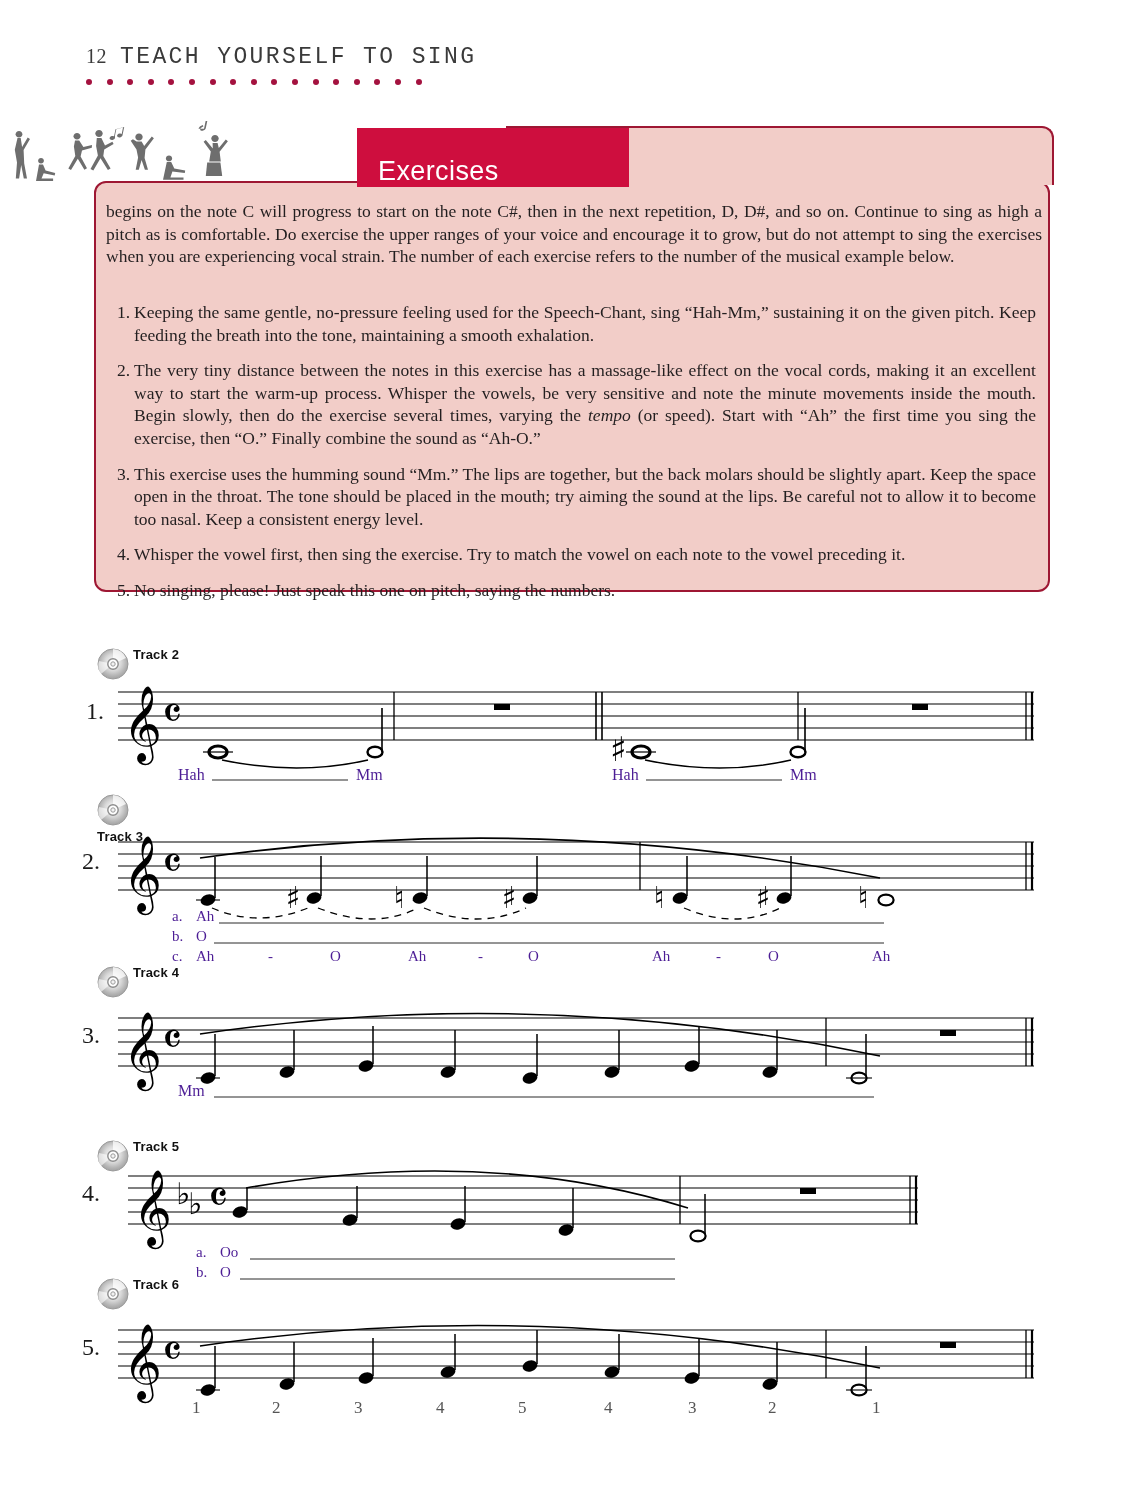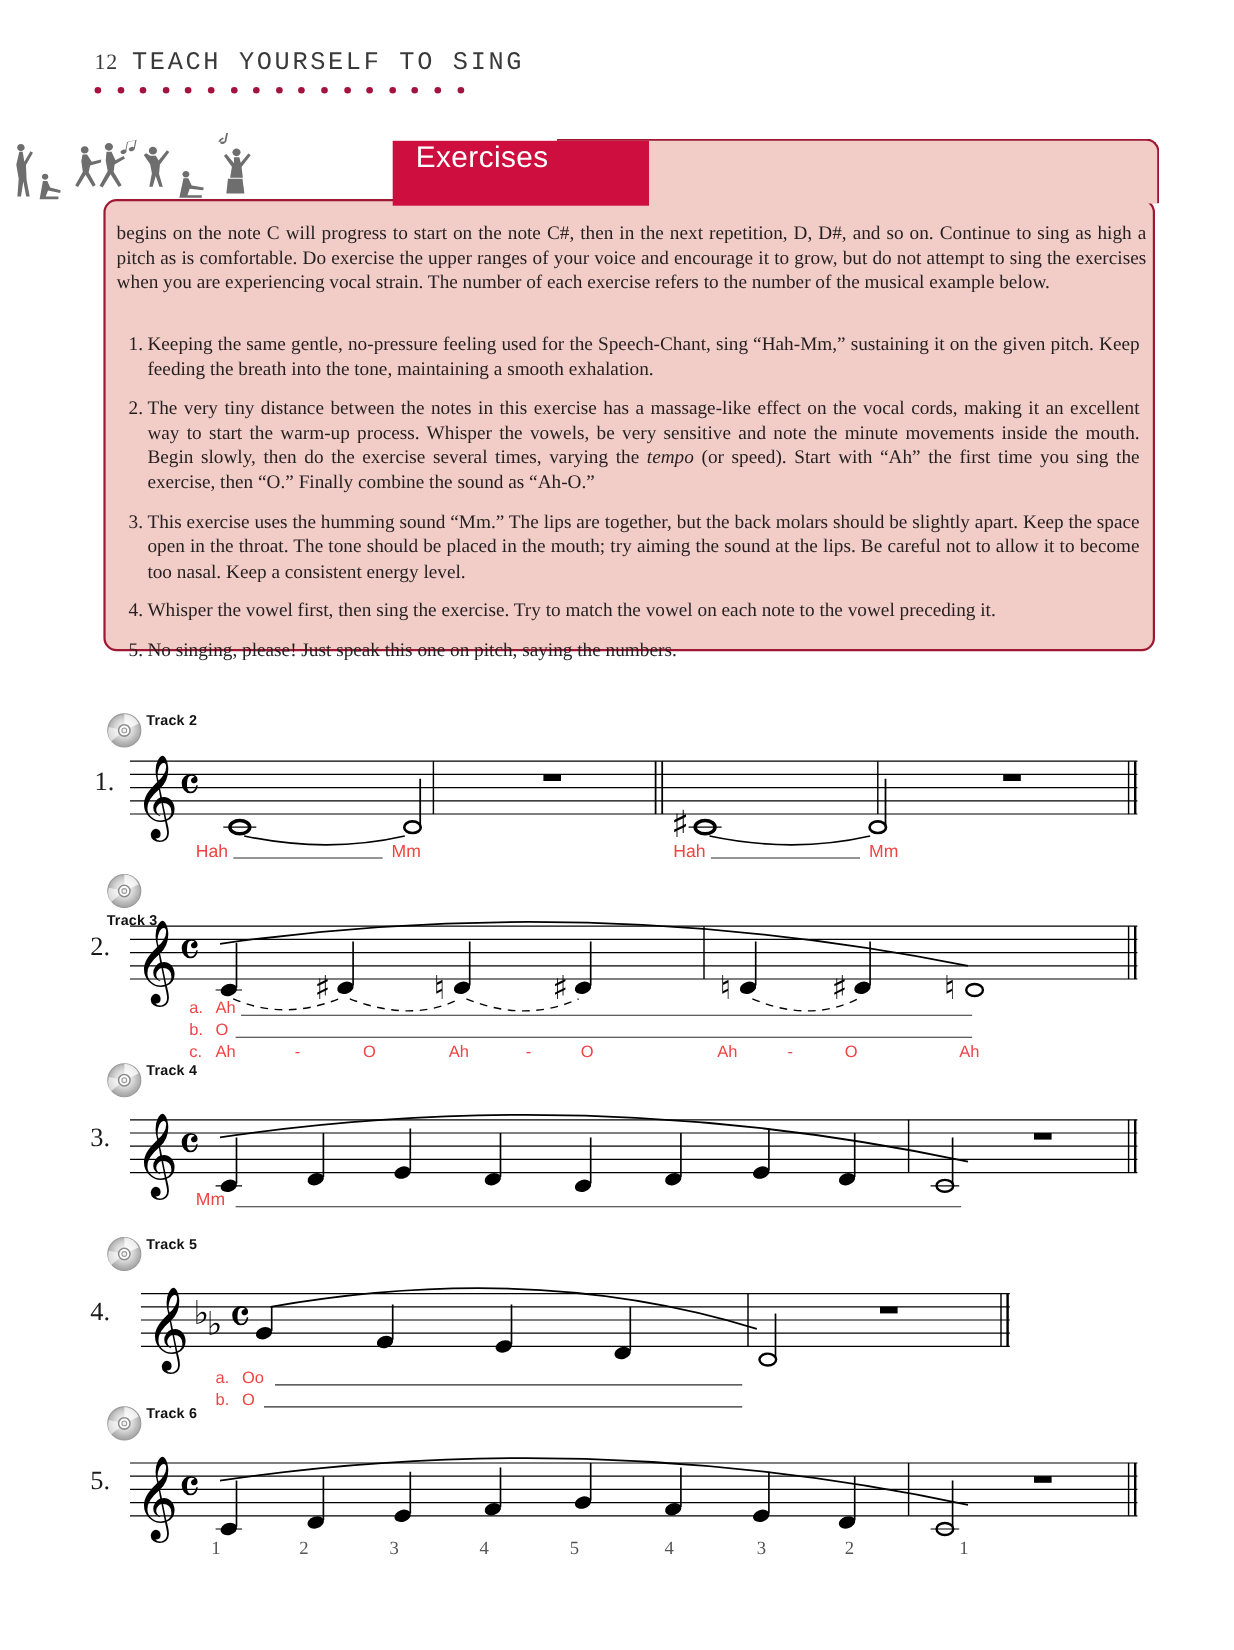--- a/index.html
+++ b/index.html
@@ -30,23 +30,23 @@
   .dot-rule i { width:6px; height:6px; border-radius:50%; background:#a4123f; display:block; }
 
   
   #exercise-box {
     position:absolute; left:94px; top:181px; width:956px; height:411px;
     background:#f2cdc8;
     border:2px solid #9e1733;
     border-radius:12px;
   }
   #exercise-banner {
-    position:absolute; left:261px; top:-55px; width:233px; height:59px;
+    position:absolute; left:261px; top:-55px; width:272px; height:59px;
     background:#ce0e3e;
-    display:flex; align-items:flex-start; padding-left:21px;
+    display:flex; align-items:flex-end; padding-left:21px;
     z-index:3;
   }
   #exercise-banner .banner-text {
     color:#ffffff; font-size:27px; letter-spacing:.4px;
     font-family:"Liberation Sans", sans-serif;
   }
   
   #box-top-right {
     position:absolute; left:410px; top:-57px; width:548px; height:59px;
     background:#f2cdc8;
@@ -87,22 +87,22 @@
   .cd-label {
     font-family:"Liberation Sans", sans-serif;
     font-size:13px; font-weight:bold; color:#111; margin-left:2px; margin-top:1px;
     letter-spacing:.2px;
   }
   .exnum {
     position:absolute; font-size:24px; color:#1a1a1a;
     font-family:"Liberation Serif", serif;
   }
   .lyric {
-    position:absolute; font-size:16px; color:#ef4444;
-    font-family:Liberation Sans, sans-serif; white-space:nowrap;text-align:center;
+    position:absolute; font-size:16px; color:#4c1d95;
+    font-family:Liberation Serif, serif; white-space:nowrap;text-align:center;
   }
   .lyric-small { font-size:15px; }
   .numlyric { font-size:17px; color:#555; font-family:"Liberation Serif", serif; position:absolute; }
   svg { display:block; }
 </style>
 </head>
 <body>
 
 <div id="page-header">
   <div class="header-line">
@@ -412,21 +412,21 @@
     </g>
   </svg>
 
   <div class="lyric" style="left:178px; top:122px;">Mm</div>
   <svg style="position:absolute; left:214px; top:135px;" width="660" height="4">
       <line x1="0" y1="2" x2="660" y2="2" stroke="#2b2b2b" stroke-width="1"></line>
     </svg>
 </div>
 
 <div class="system" style="top:1118px;">
-  <div class="cd-wrap" style="left:95px; top:4px;">
+  <div class="cd-wrap" style="left:95px; top:20px;">
     <svg width="36" height="36" viewBox="0 0 36 36">
       <circle cx="18" cy="18" r="15" fill="url(#cdg1)" stroke="#9a9a9a" stroke-width="1"></circle>
       <path d="M18 3 A15 15 0 0 1 31 12 L18 18 Z" fill="#ffffff" opacity=".75"></path>
       <path d="M6 28 A15 15 0 0 1 4 15 L18 18 Z" fill="#ffffff" opacity=".6"></path>
       <circle cx="18" cy="18" r="5.2" fill="#ffffff" stroke="#8c8c8c" stroke-width="1.4"></circle>
       <circle cx="18" cy="18" r="2.2" fill="#f2f2f2" stroke="#9a9a9a" stroke-width="1"></circle>
     </svg>
     <span class="cd-label">Track 5</span>
   </div>
 

